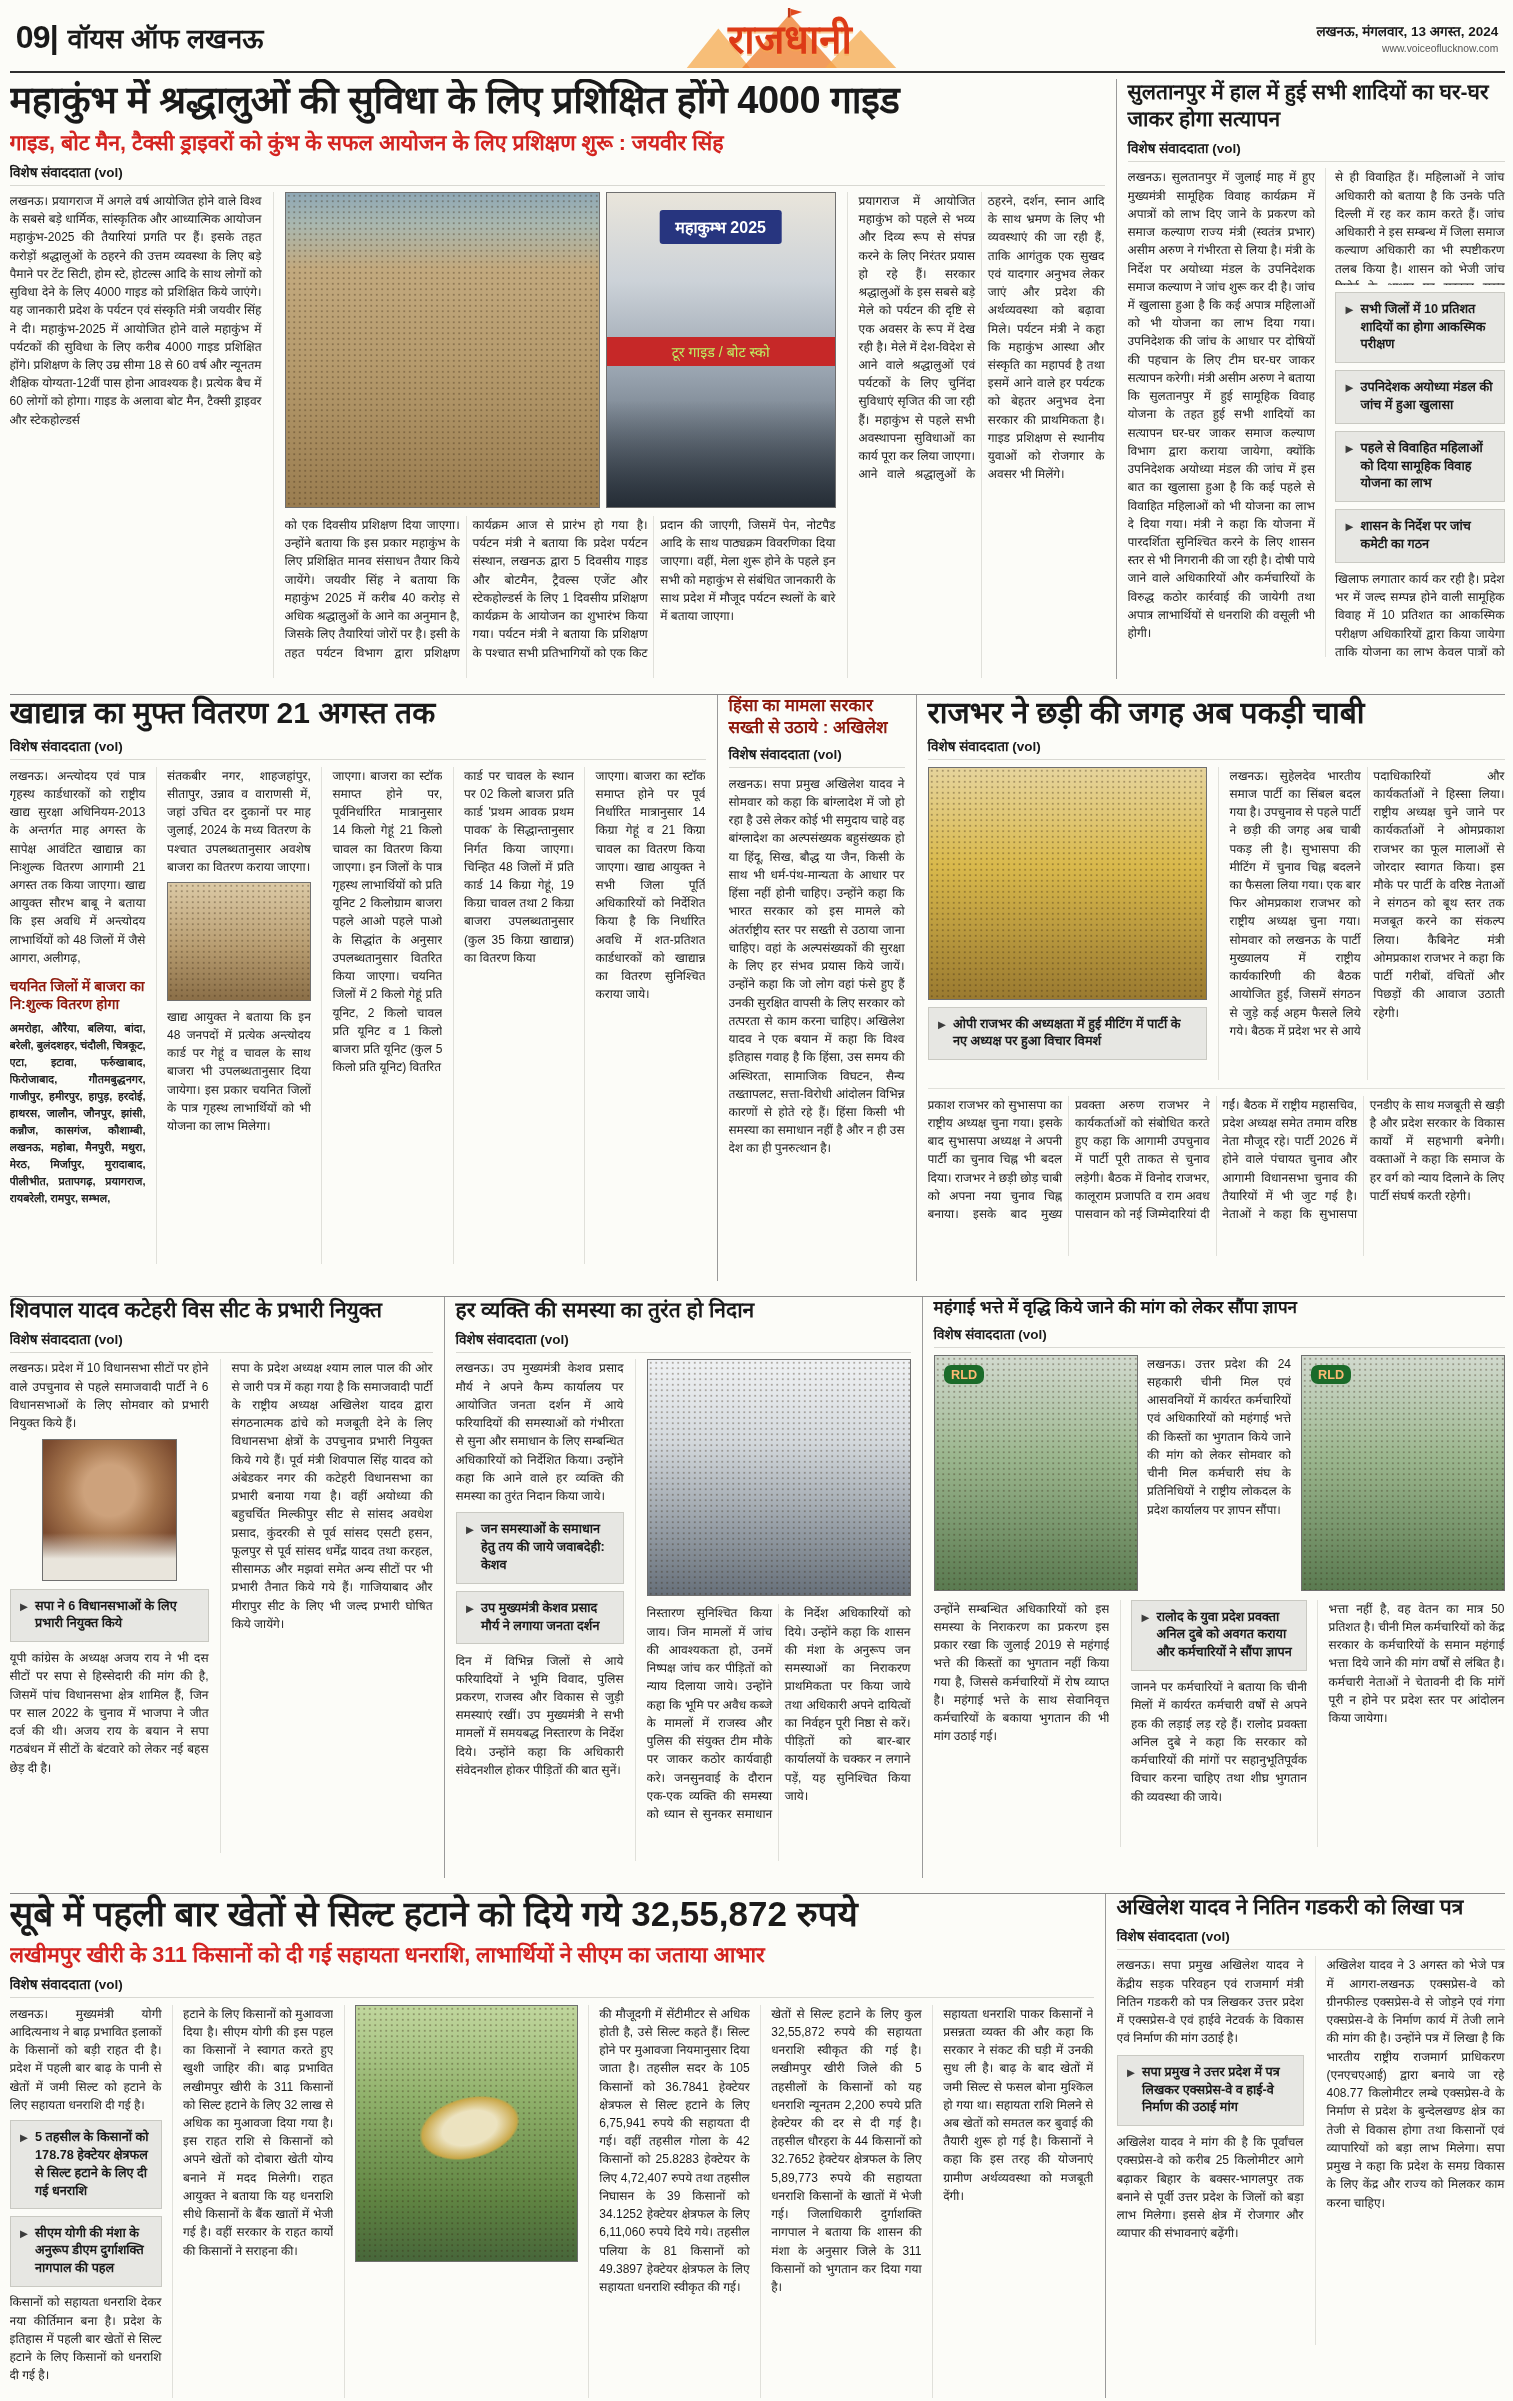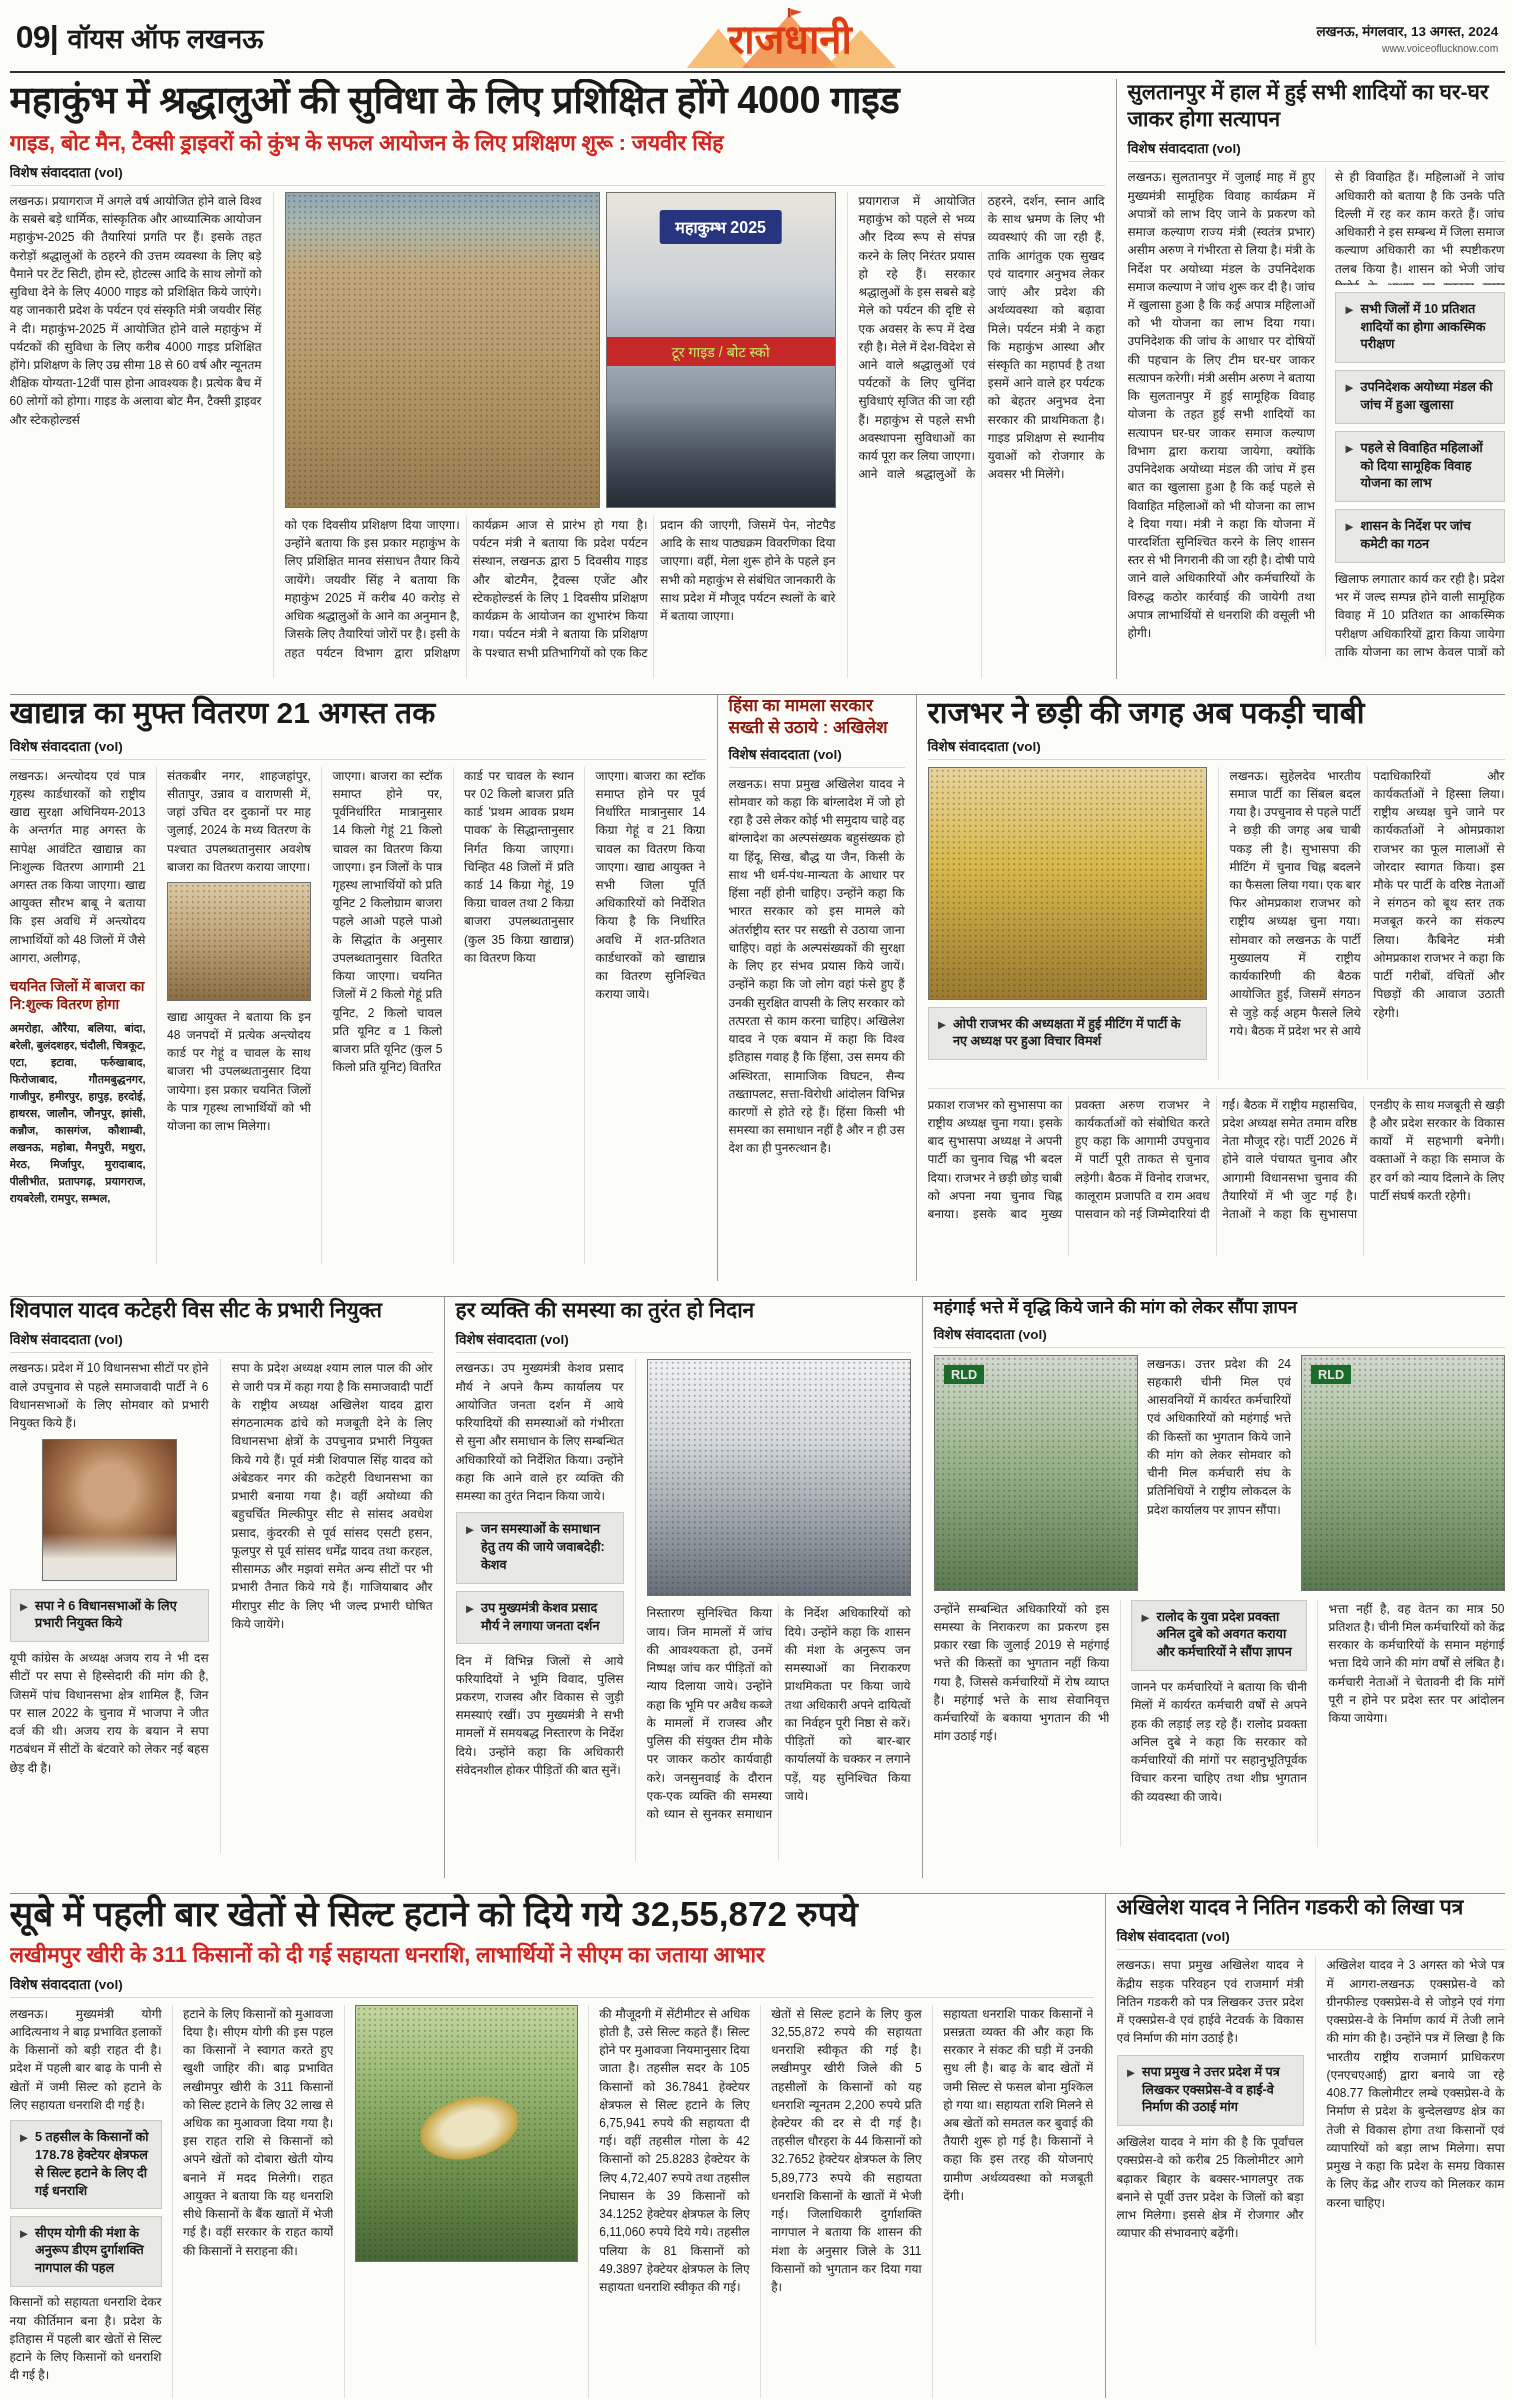--- a/index.html
+++ b/index.html
@@ -52,21 +52,21 @@
   .ph-event{flex:1;background:linear-gradient(180deg,#e9e5db 0%,#ccd2d8 28%,#97a2ae 58%,#46515c 100%)}
   .ph-event::after{content:"";position:absolute;left:0;right:0;bottom:0;height:34%;background:linear-gradient(180deg,transparent,rgba(20,26,34,.65));}
   .ph-banner{position:absolute;top:17.4px;left:50%;transform:translateX(-50%);background:#27357f;color:#fff;font-weight:700;font-size:16px;padding:6px 16px;border-radius:3.2px;white-space:nowrap}
   .ph-strip{position:absolute;top:46%;left:0;right:0;background:#c62828;color:#bef264;font-weight:400;font-size:14.2px;text-align:center;padding:4.7px 0}
   .ph-grain{height:119px;width:100%;background:linear-gradient(180deg,#dccaa6 0%,#b79c70 55%,#8a6e47 100%)}
   .ph-rajbhar{height:233px;width:100%;background:linear-gradient(180deg,#e6d49c 0%,#d9b94c 42%,#9a7a30 100%)}
   .ph-shivpal{height:142px;width:135px;align-self:center;background:radial-gradient(circle at 50% 36%,#cda27c 0 23%,#a87850 42%,#7c4c30 68%,#593a26 100%)}
   .ph-shivpal::before{content:"";position:absolute;left:0;right:0;bottom:0;height:34%;background:linear-gradient(180deg,transparent,#e9e5dc 55%)}
   .ph-darshan{height:237px;width:100%;background:linear-gradient(180deg,#eff1f3 0%,#d4d9dd 34%,#98a0a8 70%,#67707a 100%)}
   .ph-rld{width:204px;height:236px;background:linear-gradient(180deg,#d2dacf 0%,#9cb78f 42%,#5a7a50 100%)}
-  .flag-chip{position:absolute;top:9.5px;left:9.5px;background:#1b6b2a;color:#e5e5e5;font-weight:800;font-size:12.7px;padding:2.4px 7.1px;border-radius:0;z-index:2}
+  .flag-chip{position:absolute;top:9.5px;left:9.5px;background:#1b6b2a;color:#fdba74;font-weight:800;font-size:12.7px;padding:2.4px 7.1px;border-radius:7px;z-index:2}
   .ph-money{height:257px;width:100%;background:linear-gradient(180deg,#c1d79e 0%,#90b16b 36%,#5f8442 76%,#47663a 100%)}
   .ph-money::before{content:"";position:absolute;left:28%;top:36%;width:103px;height:62px;border-radius:50%;transform:rotate(-14deg);background:radial-gradient(ellipse at center,#ece3c0 0 38%,#c9a748 66%,transparent 70%);z-index:2}
 
   
   .mk-content{display:flex;gap:11px;height:486px}
   .mk-content > * + *{border-left:0.8px solid #e0e0da;padding-left:11px}
   .mk-col-left{width:252px;flex:none}
   .mk-mid{width:563px;flex:none;display:flex;flex-direction:column;gap:8px}
   .mk-photos{display:flex;gap:6.3px;height:316px}
   .mk-below{flex:1}

